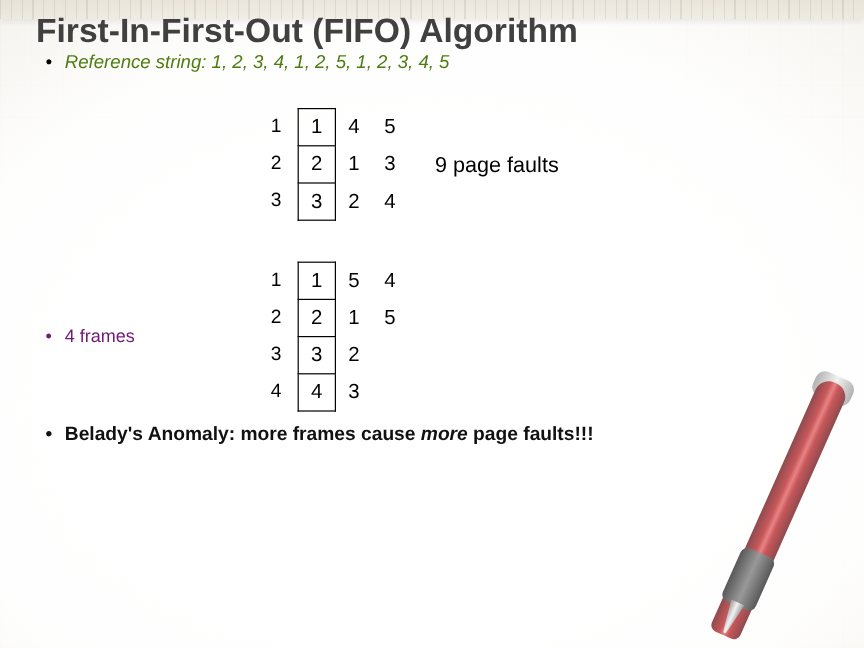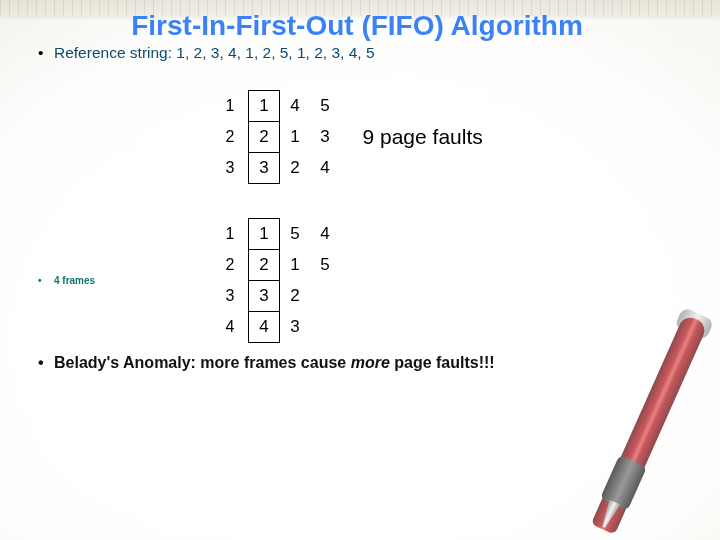--- a/index.html
+++ b/index.html
@@ -85,63 +85,63 @@
 
   .slide {
     position: absolute;
     inset: 0;
     padding: 10px 30px 20px 30px;
     box-sizing: border-box;
   }
 
   h1.title {
     margin: 0 0 2px 0;
-    text-align: center;
+    text-align: left;
     font-size: 28px;
     font-weight: 700;
-    color: #3b82f6;
+    color: #404040;
     font-family: Verdana, Arial, sans-serif;
     line-height: 1.12;
     padding-right: 6px;
   }
 
   ul.bullets {
     margin: 0 0 10px 6px;
     padding: 0 0 0 18px;
     list-style: none;
   }
   ul.bullets > li {
     position: relative;
     margin: 2px 0;
     font-size: 15.5px;
-    color: #0c4a6e;
+    color: #4d7c0f;
     line-height: 1.35;
+    font-style: italic;
   }
   ul.bullets > li::before {
     content: "•";
     position: absolute;
     left: -16px;
     top: 0;
     color: #000;
   }
 
   .section {
     display: flex;
     align-items: center;
     margin: 18px 0 4px 0;
     min-height: 110px;
   }
   .section .left-label {
     width: 188px;
-    font-size: 10px;
-    color: #0f766e;
+    font-size: 15px;
+    color: #701a75;
     padding-left: 24px;
     position: relative;
     box-sizing: border-box;
-    font-weight: bold;
   }
   .section .left-label::before {
     content: "•";
     position: absolute;
     left: 8px;
     top: 0;
   }
 
   .grid-block {
     display: flex;
@@ -170,21 +170,21 @@
   }
   table.frame-tab td.boxed {
     border: 1.6px solid #000;
   }
   table.frame-tab td.plain {
     border: none;
   }
 
   .fault-label {
     font-family: Arial, sans-serif;
-    font-size: 21px;
+    font-size: 18px;
     color: #000;
     white-space: nowrap;
   }
 
   .anomaly {
     padding-left: 24px;
     position: relative;
     font-size: 16px;
     font-weight: 700;
     color: #111;

